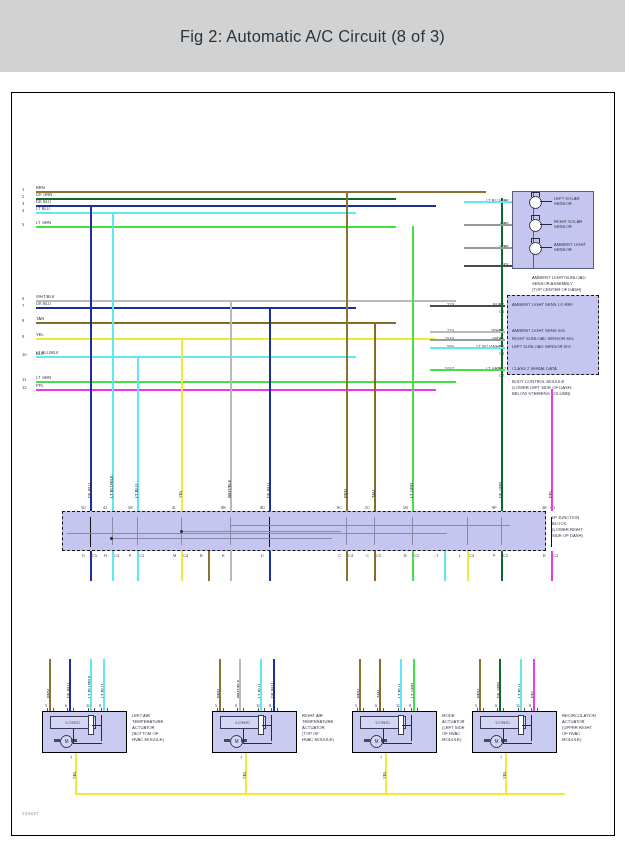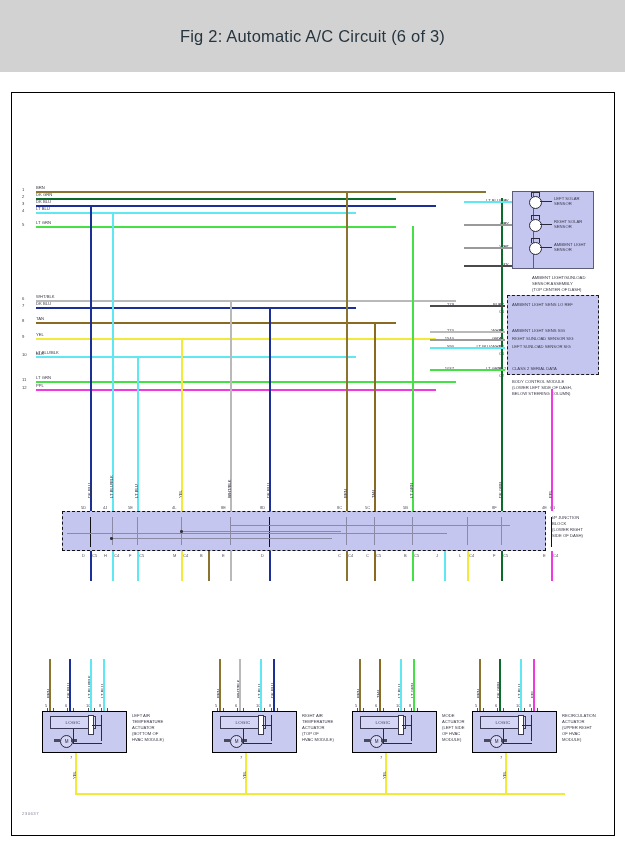--- a/index.html
+++ b/index.html
@@ -49,21 +49,21 @@
   .sensorsym{position:absolute;border:1px solid #2a2a3a;border-radius:50%;
     background:#fff;}
   .idcode{position:absolute;font-size:4.4px;color:#8a8a9a;letter-spacing:.4px;}
   .jline{position:absolute;background:#8a8aa5;}
   .conn{position:absolute;width:2.6px;height:2.6px;border-radius:50%;background:#333;}
 </style>
 </head>
 <body>
 
 <div id="title-bar">
-  <div id="title-text">Fig 2: Automatic A/C Circuit (6 of 3)</div>
+  <div id="title-text">Fig 2: Automatic A/C Circuit (8 of 3)</div>
 </div>
 
 <div id="page-sheet">
   <div id="diagram-frame">
 
     <div id="left-wire-group">
         <div class="lbl " style="left: 10px; top: 94px;">1</div>
         <div class="lbl " style="left: 24px; top: 91.5px;">BRN</div>
         <div class="lbl " style="left: 10px; top: 101px;">2</div>
         <div class="lbl " style="left: 24px; top: 98.5px;">DK GRN</div>

